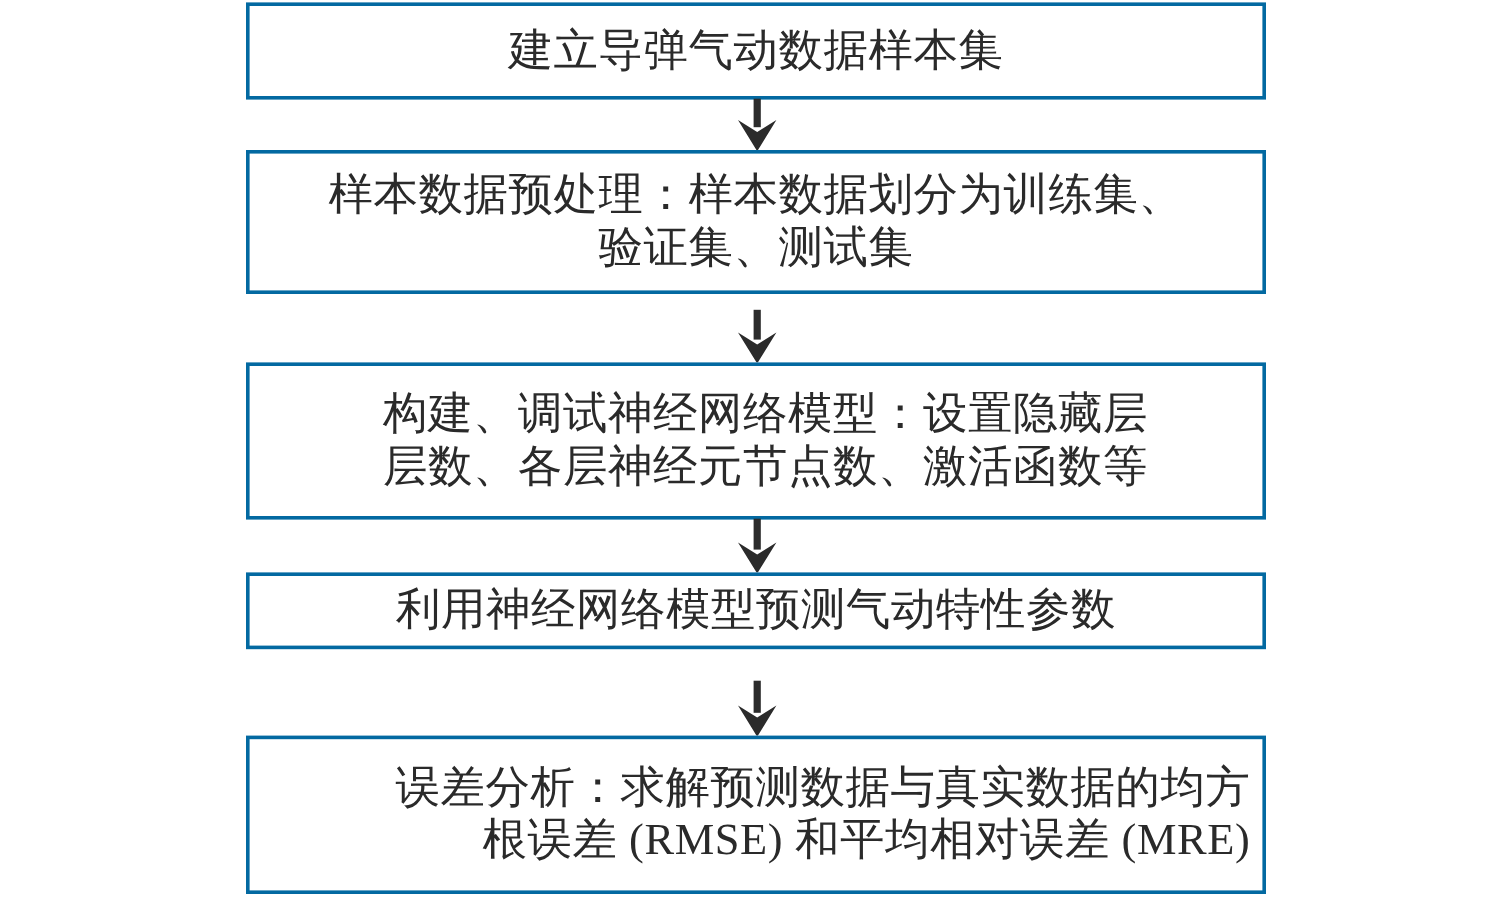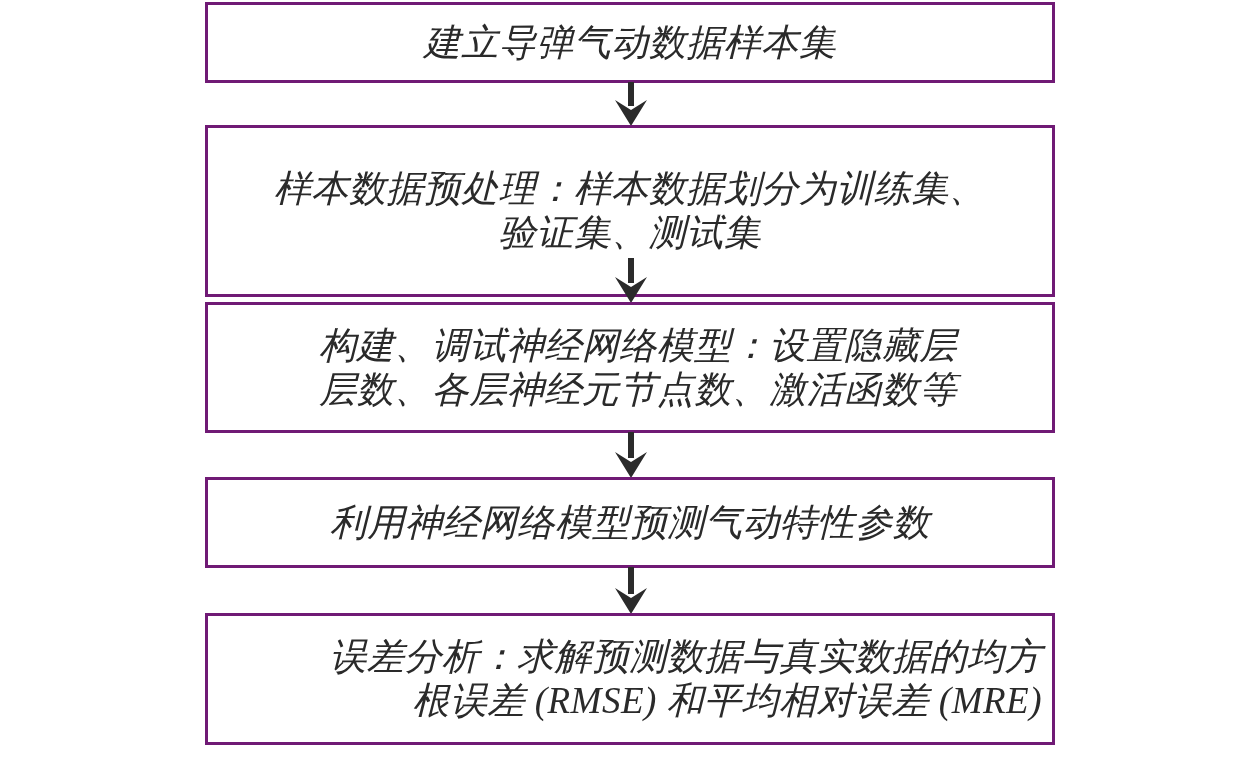--- a/index.html
+++ b/index.html
@@ -20,46 +20,45 @@
     height: 757px;
     background: #ffffff;
   }
 
   
   .node {
     position: absolute;
     left: 205px;
     width: 850px;
     box-sizing: border-box;
-    border: 3px solid #701a75;
+    border: 3px solid #0369a1;
     background: #ffffff;
     display: flex;
     align-items: center;
     justify-content: center;
     text-align: center;
-    font-style: italic;
   }
   .node-label {
     display: block;
     width: 100%;
     padding: 0 10px;
     box-sizing: border-box;
     font-family: "Liberation Serif", "DejaVu Serif", serif;
     font-size: 37px;
     line-height: 1.18;
     color: #2a2a2a;
     letter-spacing: 0.5px;
     white-space: pre-line;
   }
 
   
   #node-1 { top: 2px;   height: 81px;  }
-  #node-2 { top: 125px; height: 172px; }
+  #node-2 { top: 125px; height: 120px; }
   #node-3 { top: 302px; height: 131px; padding-left: 16px; }
-  #node-4 { top: 477px; height: 91px;  }
+  #node-4 { top: 477px; height: 64px;  }
   #node-5 { top: 613px; height: 132px; text-align: right; }
 
   
   .connector {
     position: absolute;
     left: 612px;
     width: 38px;
   }
   .connector svg { display: block; }
 

